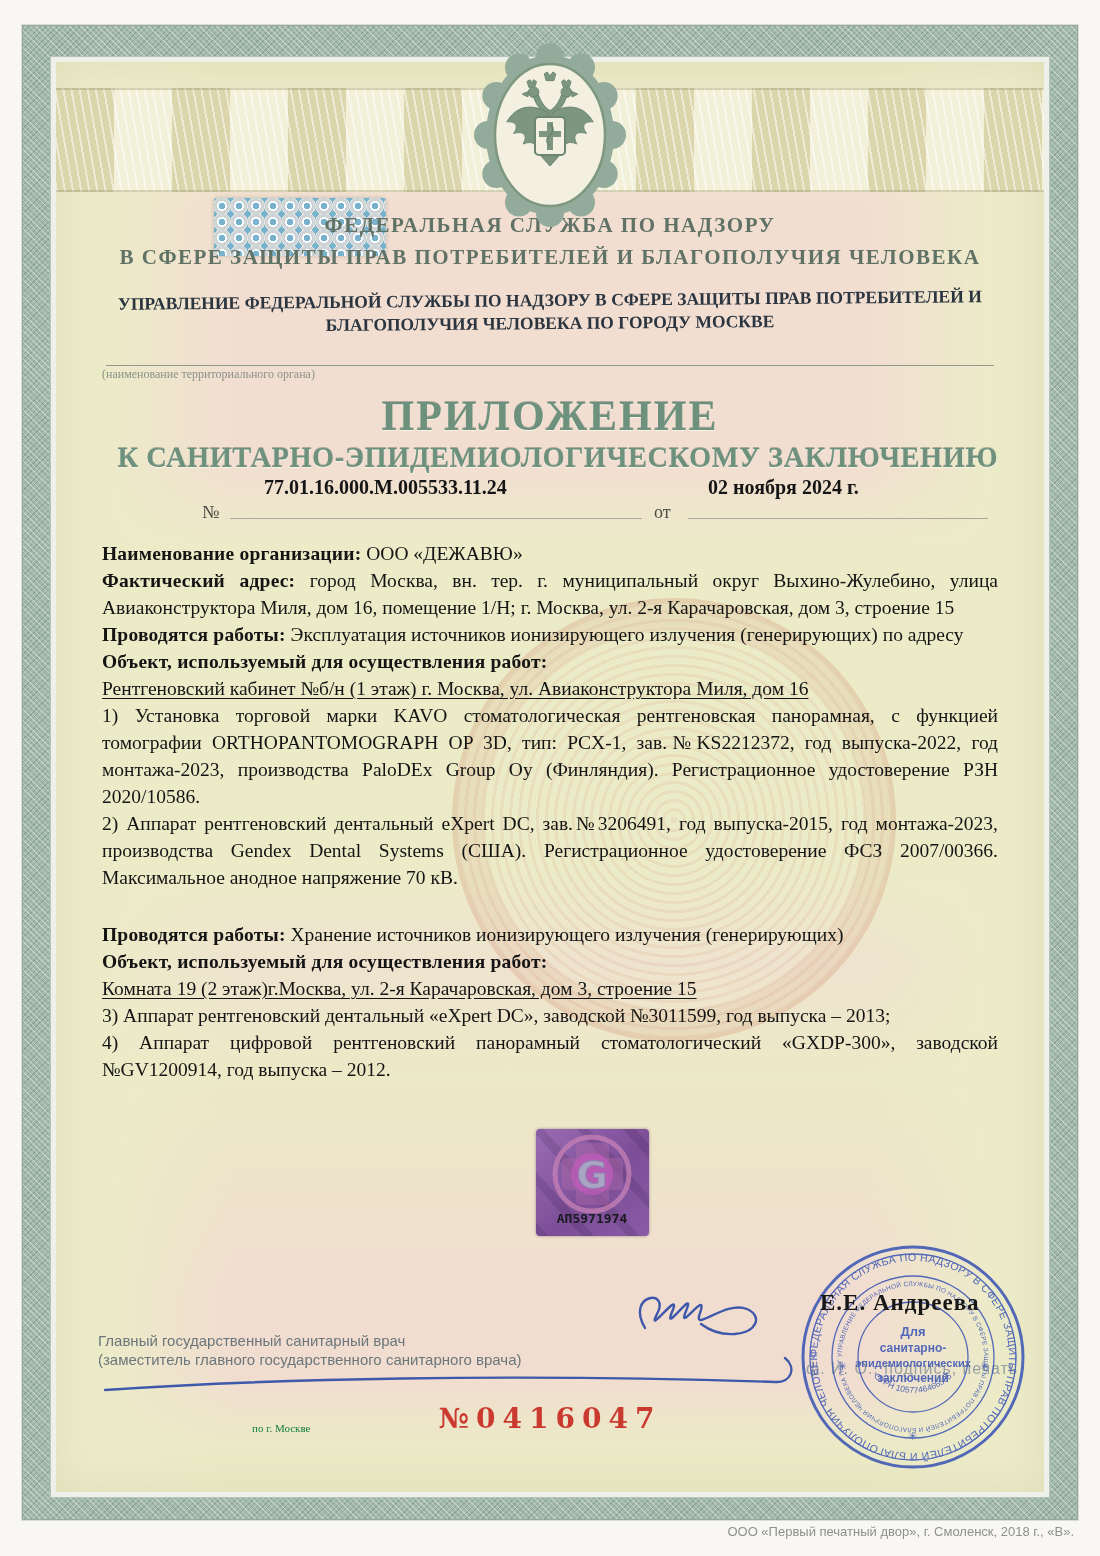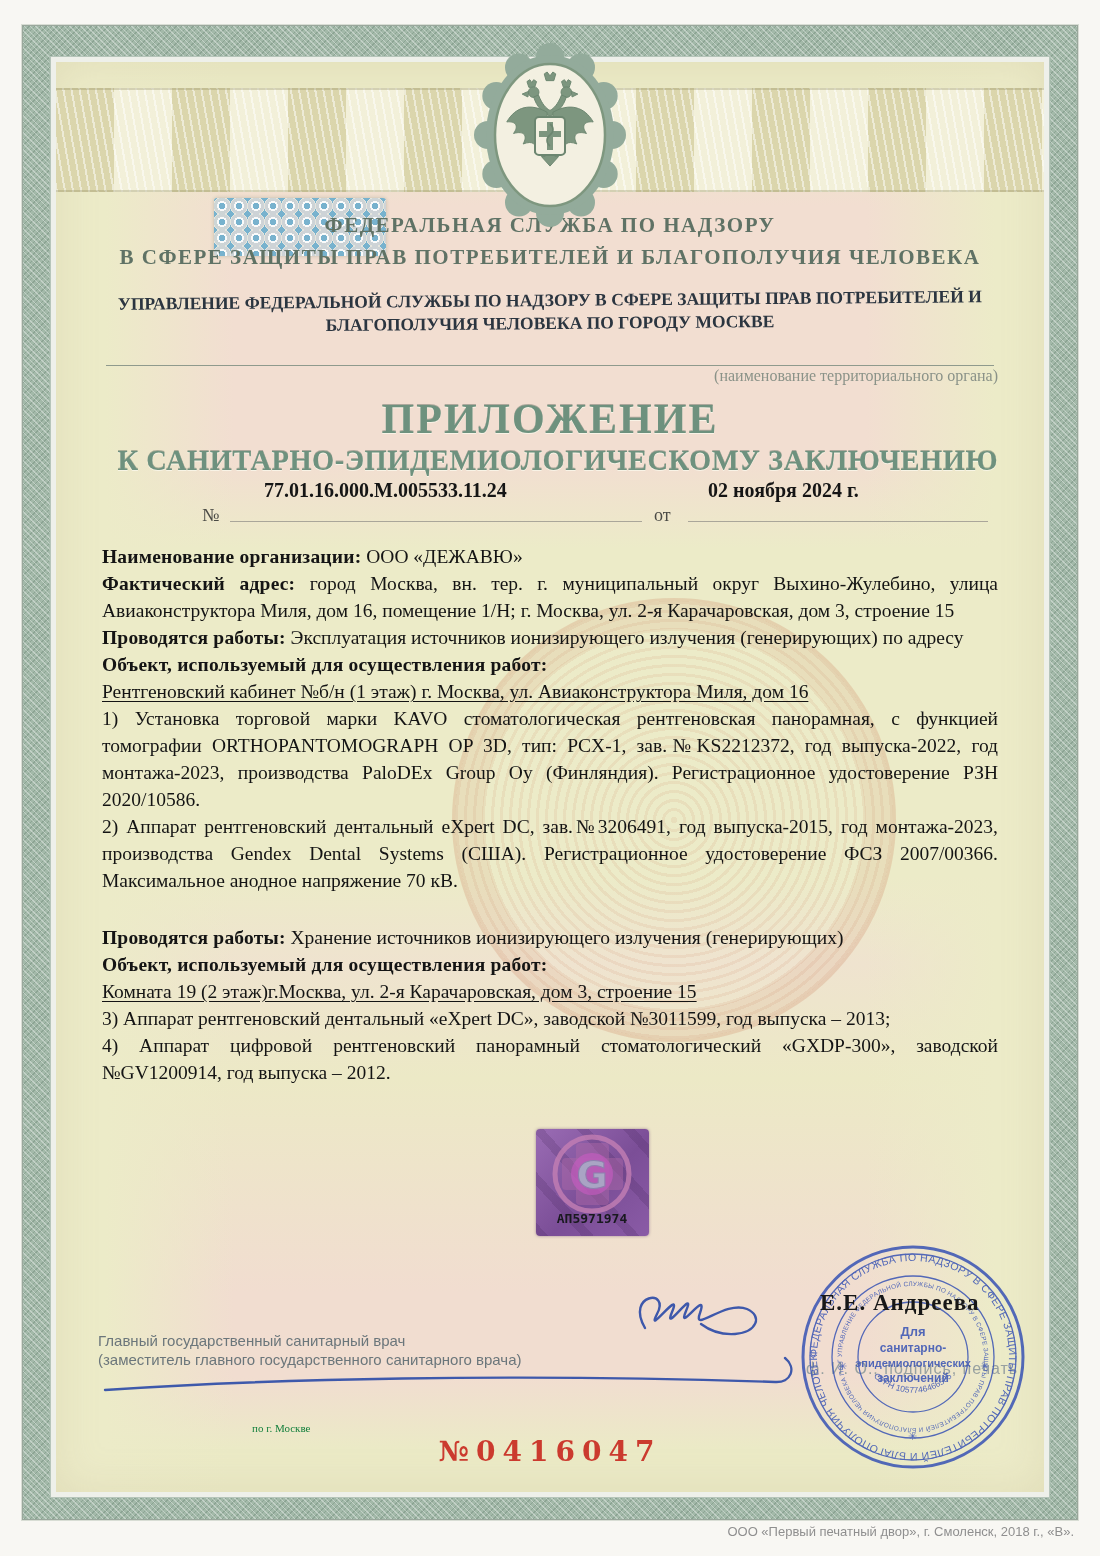--- a/index.html
+++ b/index.html
@@ -33,21 +33,21 @@
     background-size:17px 16px; box-shadow:0 0 4px rgba(120,130,110,.4);}
 
   
   .medallion{position:absolute;left:462px;top:40px;width:176px;height:192px;}
 
   
   .content{position:relative;padding:148px 46px 0 46px;}
   .h-service{margin:0;text-align:center;font-weight:bold;color:#5f7265;font-size:21px;letter-spacing:1.5px;line-height:1.5;}
   .h-dept{margin:16px auto 0;text-align:center;font-weight:bold;color:#2b3540;font-size:17.5px;line-height:1.32;max-width:880px;transform:rotate(-0.5deg);}
   .h-rule{margin:30px 4px 0;border:0;border-top:1.5px solid #8f9a8d;}
-  .h-caption{margin:1px 0 0;text-align:right;color:#8a9288;font-size:16px;}
+  .h-caption{margin:1px 0 0;text-align:left;color:#8a9288;font-size:12px;}
 
   .t1{margin:10px 0 0;text-align:center;font-weight:bold;color:#6e917e;font-size:42px;letter-spacing:2px;
       text-shadow:0 1px 0 rgba(250,248,235,.8), 0 -1px 0 rgba(45,70,56,.35);}
   .t2{margin:2px 0 0;text-align:right;font-weight:bold;color:#6e917e;font-size:28.5px;letter-spacing:.5px;
       text-shadow:0 1px 0 rgba(250,248,235,.8), 0 -1px 0 rgba(45,70,56,.35);}
   .numrow{position:relative;height:26px;margin-top:2px;font-weight:bold;color:#151515;font-size:20px;}
   .numrow .num{position:absolute;left:162px;}
   .numrow .date{position:absolute;left:606px;}
   .blankrow{position:relative;height:24px;color:#4a4a45;font-size:18px;}
   .blankrow .no{position:absolute;left:100px;}
@@ -68,21 +68,21 @@
       repeating-linear-gradient(48deg, rgba(60,30,80,.18) 0 9px, rgba(0,0,0,0) 9px 34px),
       linear-gradient(135deg,#9a6cb4,#7b4e97 55%,#8a5ba6);
     box-shadow:0 0 3px rgba(80,40,100,.5);}
   .holo-sticker svg{display:block;}
   .sig-svg{position:absolute;left:85px;top:1272px;}
   .official{position:absolute;left:98px;top:1332px;width:680px;color:#6b767b;font-family:"Liberation Sans",sans-serif;font-size:15px;line-height:1.25;}
   .fio-cap{position:absolute;left:806px;top:1360px;color:#97a0a0;font-family:"Liberation Sans",sans-serif;font-size:16px;letter-spacing:1px;z-index:1;}
   .stamp-wrap{position:absolute;left:792px;top:1236px;width:242px;height:242px;z-index:2;opacity:.88;}
   .stamp-name{position:absolute;left:820px;top:1290px;z-index:3;font-weight:bold;font-size:23px;color:#171717;letter-spacing:1px;}
   .region{position:absolute;left:252px;top:1422px;font-size:11px;color:#15803d;}
-  .serial{position:absolute;left:0;top:1435px;width:100%;text-align:center;color:#cb3a2e;font-family:"DejaVu Serif",serif;font-weight:bold;font-size:28px;letter-spacing:7px;}
+  .serial{position:absolute;left:0;top:1402px;width:100%;text-align:center;color:#cb3a2e;font-family:"DejaVu Serif",serif;font-weight:bold;font-size:28px;letter-spacing:7px;}
   .printer{position:absolute;right:26px;top:1524px;color:#8f8f8f;font-family:"Liberation Sans",sans-serif;font-size:13px;}
 </style>
 </head>
 <body>
 
 <div class="page">
   <div class="frame"></div>
   <div class="inner">
     <div class="braid"></div>
     <div class="rosette"></div>

